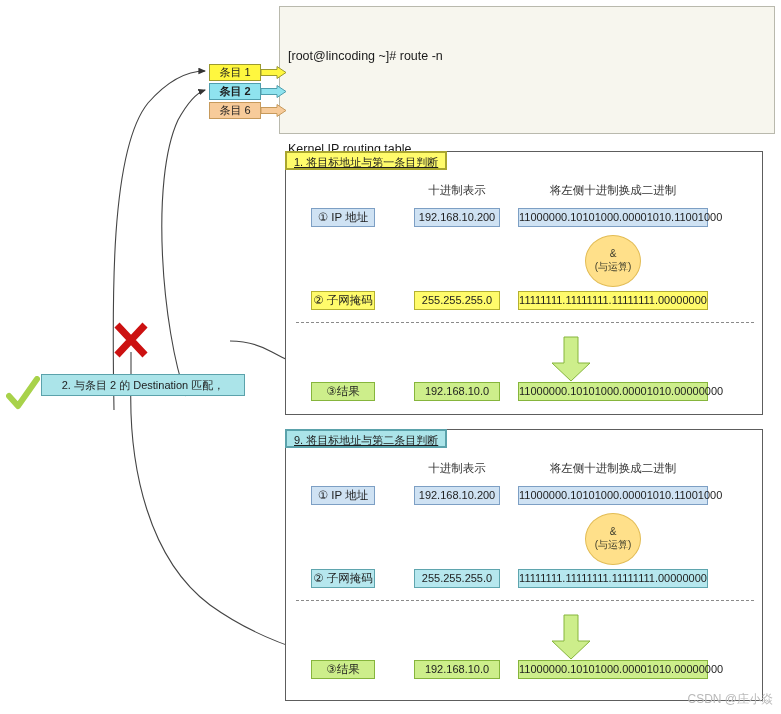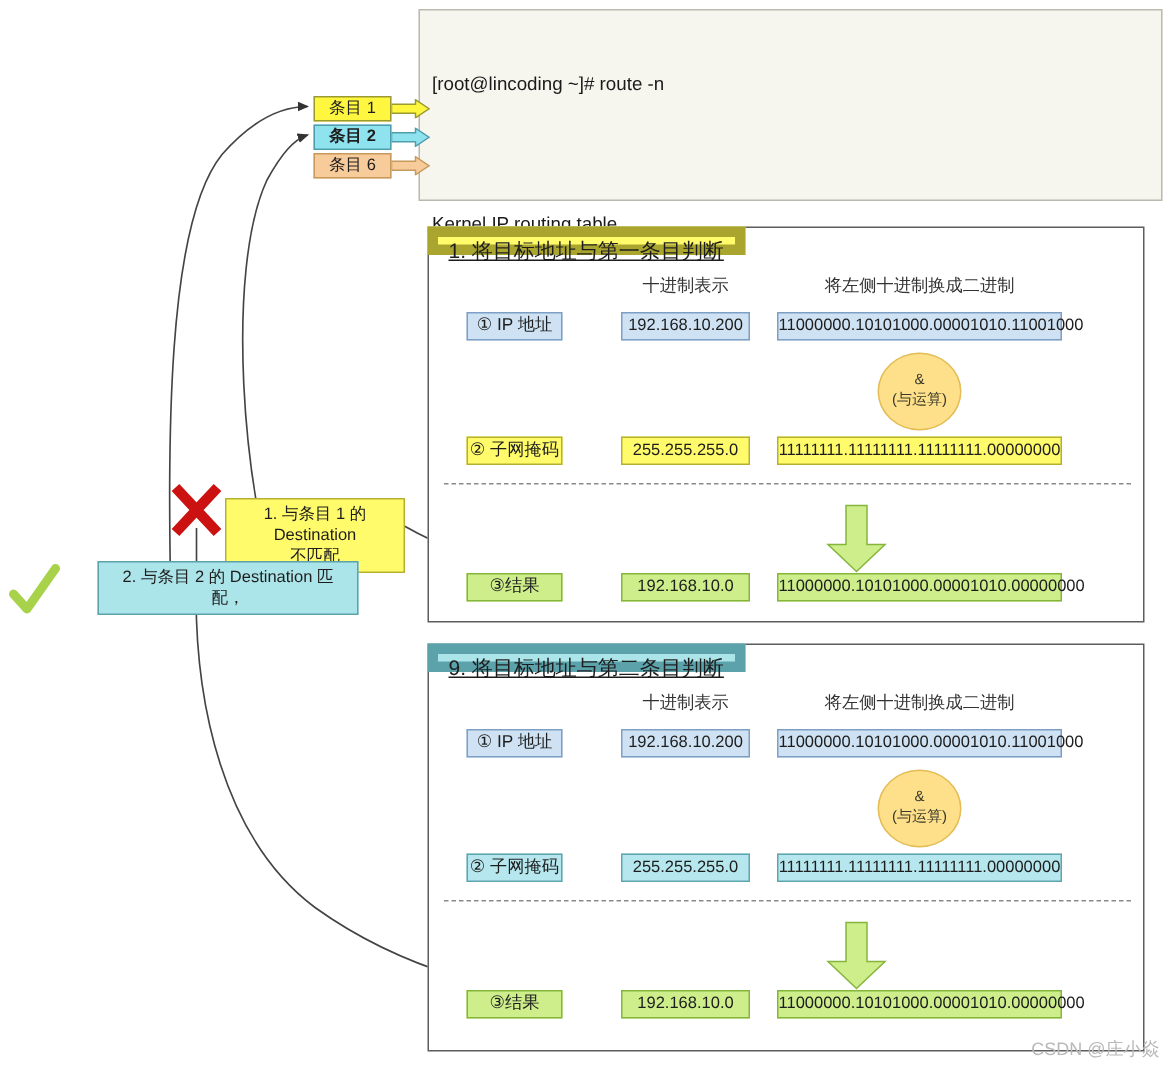--- a/index.html
+++ b/index.html
@@ -80,24 +80,24 @@
   }
   #panel1 { left: 285px; top: 151px; width: 478px; height: 264px; }
   #panel2 { left: 285px; top: 429px; width: 478px; height: 272px; }
 
   .panel-badge {
     position: absolute;
     left: -1px; top: -1px;
     height: 19px;
     box-sizing: border-box;
     padding: 0 7px;
-    font-size: 14px;
+    font-size: 11px;
     line-height: 18px;
     color: #1d1d1d;
-    border: 7px solid #8b5cf6;
+    border: 2px solid #8b5cf6;
     white-space: nowrap;
     text-decoration: underline;
   }
   .badge-yellow { background: #fffb6b; border-color: #a9a52f; }
   .badge-cyan   { background: #abe4e9; border-color: #5ba2ab; }
 
   .col-head {
     position: absolute;
     font-size: 11.5px;
     color: #333;
@@ -288,28 +288,24 @@
     <div class="cell label x-label cell-green" style="left:25px; top:230px;">③结果</div>
     <div class="cell x-dec cell-green" style="left:128px; top:230px;">192.168.10.0</div>
     <div class="cell x-bin cell-green" style="left:232px; top:230px;">11000000.10101000.00001010.00000000</div>
   </div>
 
   <div class="mark" style="left:114px; top:322px;">
     <svg width="34" height="36" viewBox="0 0 34 36">
       <path d="M3,3 L31,33 M31,3 L3,33" stroke="#cc1111" stroke-width="7" stroke-linecap="butt" fill="none"></path>
     </svg>
   </div>
-  <div class="callout callout-yellow" style="left:150px; top:332px; width:120px;">
-    <div>1. 与条目 1 的 Destination</div>
-    <div>不匹配</div>
-  </div>
 
   <div class="mark" style="left:6px; top:376px;">
     <svg width="34" height="36" viewBox="0 0 34 36">
       <path d="M3,20 L12,30 L31,3" stroke="#a8d24a" stroke-width="6" fill="none" stroke-linecap="round" stroke-linejoin="round"></path>
     </svg>
   </div>
-  <div class="callout callout-cyan" style="left:41px; top:374px; width:174px;margin-left:24px;">
+  <div class="callout callout-cyan" style="left:41px; top:374px; width:204px;">
     <div>2. 与条目 2 的 Destination 匹配，</div>
   </div>
 
   <div class="watermark">CSDN @庄小焱</div>
 </div>
 
 </body></html>

